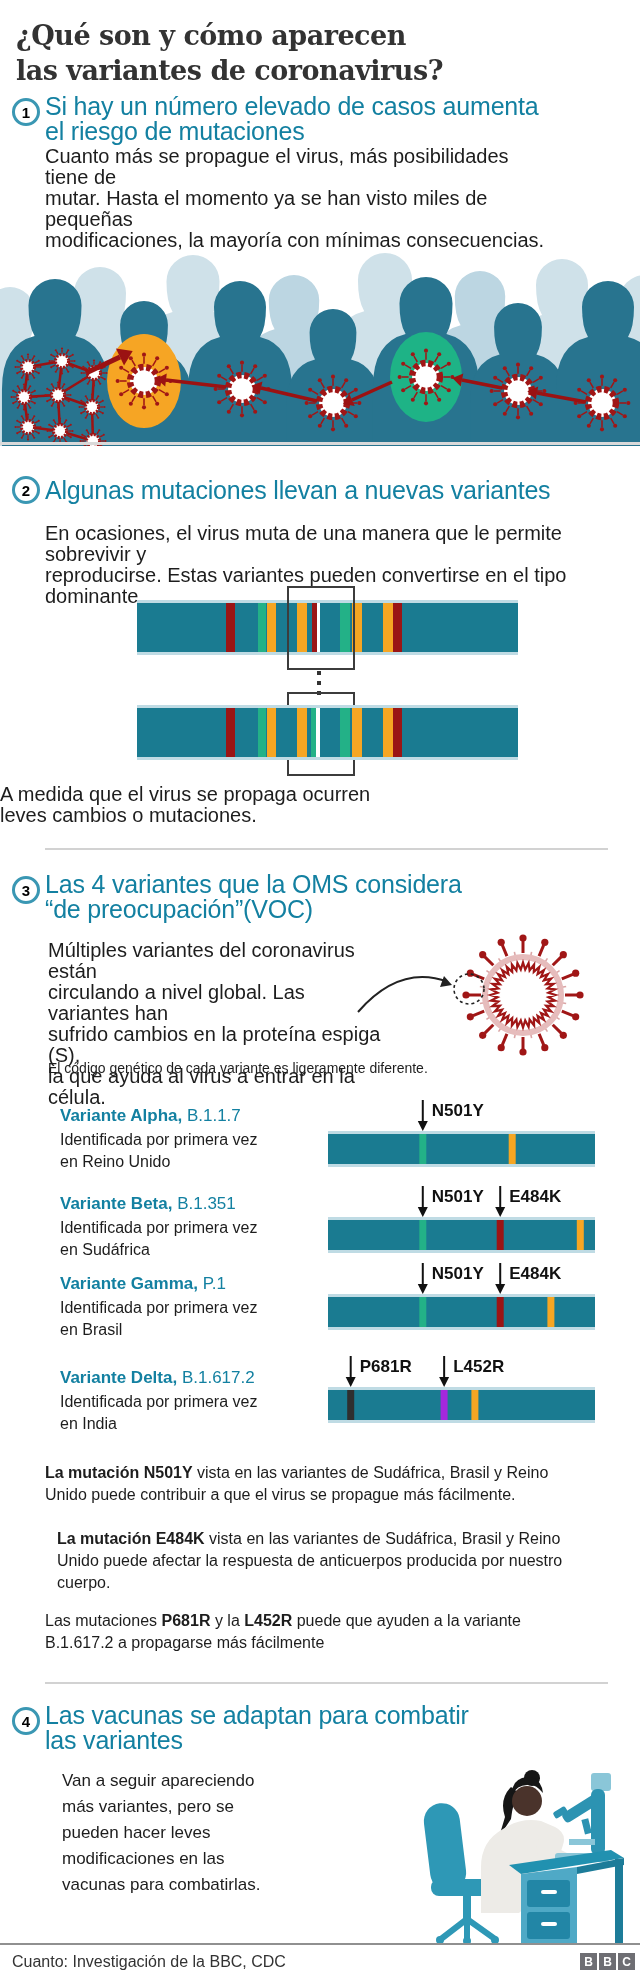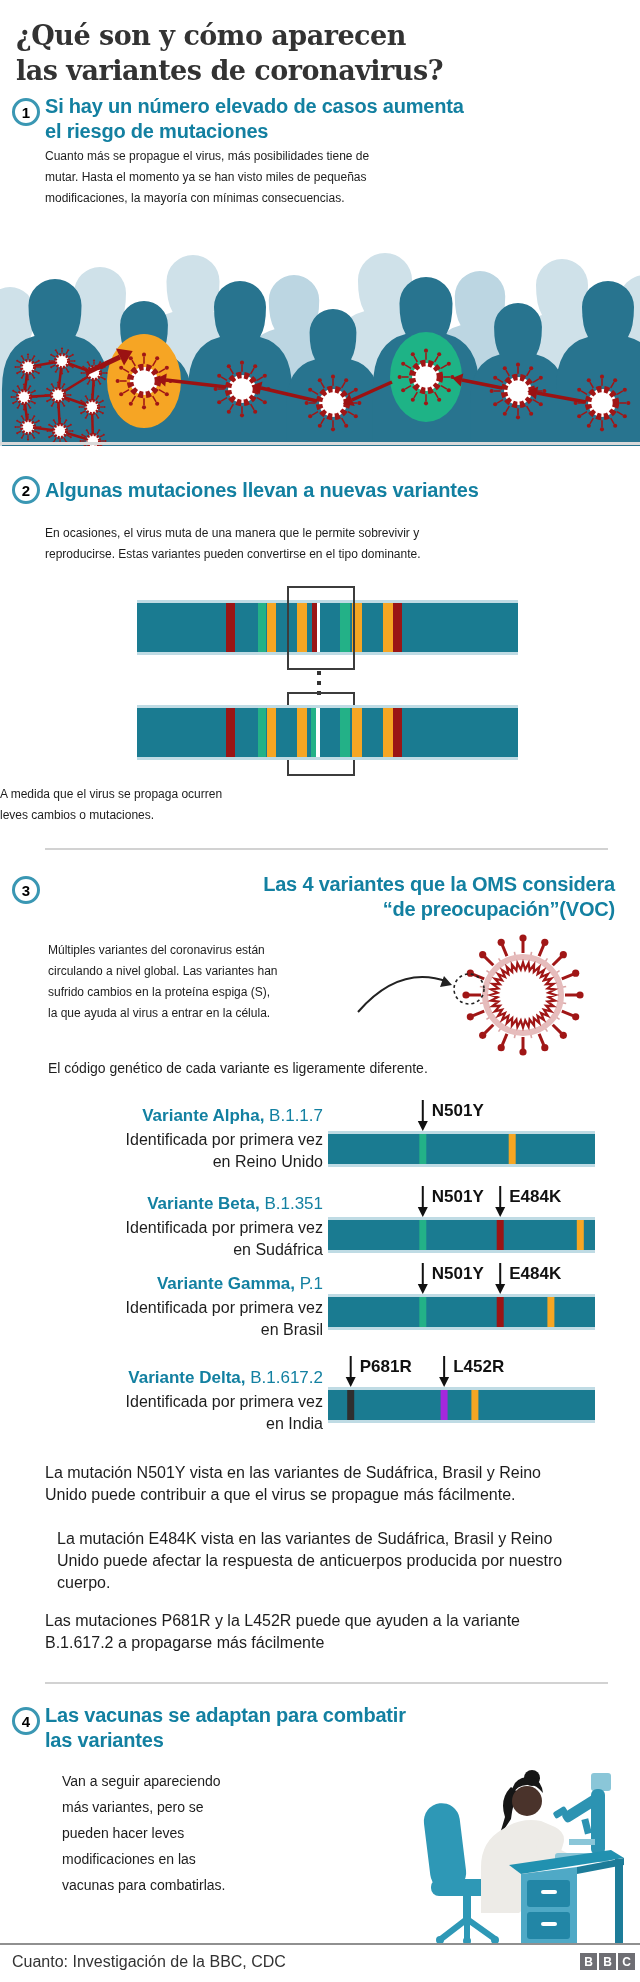--- a/index.html
+++ b/index.html
@@ -4,38 +4,38 @@
 <style>
   html,body{margin:0;padding:0;background:#fff;}
   #page{position:relative;width:640px;height:1982px;background:#fff;overflow:hidden;
         font-family:"Liberation Sans","DejaVu Sans",sans-serif;color:#1d1d1d;}
   .abs{position:absolute;}
   .page-title{font-family:"DejaVu Serif","Liberation Serif",serif;font-weight:700;
         font-size:27px;line-height:35px;color:#333;white-space:pre-line;letter-spacing:-0.5px;}
   .num-circle{width:22px;height:22px;border-radius:50%;border:3px solid #3a97b3;
         display:flex;align-items:center;justify-content:center;
         font-weight:700;font-size:15px;color:#000;background:#fff;}
-  .sec-heading{color:var(--teal-heading);font-weight:700;font-size:20px;line-height:25px;
+  .sec-heading{color:var(--teal-heading);font-weight:400;font-size:25px;line-height:25px;
         white-space:pre-line;letter-spacing:-0.2px;}
-  .body-text{font-size:12px;line-height:21px;color:#1d1d1d;white-space:pre-line;}
+  .body-text{font-size:20px;line-height:21px;color:#1d1d1d;white-space:pre-line;}
   .caption{text-align:left;}
   .divider{border-top:2px solid #d2d2d2;height:0;}
   .bar-wrap{position:absolute;background:#bfdbe4;padding:3px 0;}
   .gbar{position:relative;width:381px;height:49px;background:var(--bar-teal);}
   .stripe{position:absolute;top:0;height:100%;}
   .mut-box{position:absolute;border:2px solid #3c3c3c;background:transparent;}
   .dots{position:absolute;width:4px;background:repeating-linear-gradient(to bottom,#333 0 4px,transparent 4px 10px);}
-  .v-label{position:absolute;left:48px;width:275px;text-align:right;}
+  .v-label{position:absolute;left:60px;width:275px;}
   .v-name{font-size:17px;color:var(--teal-heading);margin-bottom:3px;}
   .v-name .b{font-weight:700;}
   .v-desc{font-size:16px;line-height:21.5px;white-space:pre-line;color:#1d1d1d;}
   .para{position:absolute;left:45px;width:545px;font-size:16px;line-height:22px;
         white-space:pre-line;color:#1d1d1d;}
-  .para .b{font-weight:400;}
-  .s4-body{font-size:14px;line-height:26px;white-space:pre-line;}
+  .para .b{font-weight:700;}
+  .s4-body{font-size:17px;line-height:26px;white-space:pre-line;}
   .footer-text{font-size:16px;color:#333;}
   .bbc-logo{display:flex;gap:2px;}
   .bbc-box{width:17px;height:17px;background:var(--logo-gray);color:#fff;font-weight:700;
         font-size:12px;display:flex;align-items:center;justify-content:center;
         font-family:"Liberation Sans",sans-serif;}
 </style>
 </head>
 <body>
 
 <div id="page">
@@ -557,21 +557,21 @@
       </div>
   </div>
   <div class="abs body-text caption" style="left:0;top:784px;width:640px;">A medida que el virus se propaga ocurren
 leves cambios o mutaciones.</div>
 
   <div class="abs divider" style="left:45px;top:848px;width:563px;"></div>
 
   <div class="abs num-circle" style="left:12px;top:876px;">
     <span>3</span>
   </div>
-  <div class="abs sec-heading" style="left:45px;top:872px;width:570px;text-align:right;">Las 4 variantes que la OMS considera
+  <div class="abs sec-heading" style="left:45px;top:872px;width:570px;">Las 4 variantes que la OMS considera
 “de preocupación”(VOC)</div>
   <div class="abs body-text" style="left:48px;top:940px;width:335px;">Múltiples variantes del coronavirus están
 circulando a nivel global. Las variantes han
 sufrido cambios en la proteína espiga (S),
 la que ayuda al virus a entrar en la célula.</div>
 
   <svg id="virus-svg" class="abs" style="left:352px;top:912px;" width="270" height="172" viewBox="0 0 270 172">
       <line x1="213" y1="83" x2="225" y2="83" stroke="#a01616" stroke-width="3"></line>
       <circle cx="228" cy="83" r="3.6" fill="#a01616"></circle>
       <line x1="208.26984065532275" y1="90.41343223661288" x2="214.15455233774213" y2="91.58397416870964" stroke="#dba6a6" stroke-width="1.6"></line>

